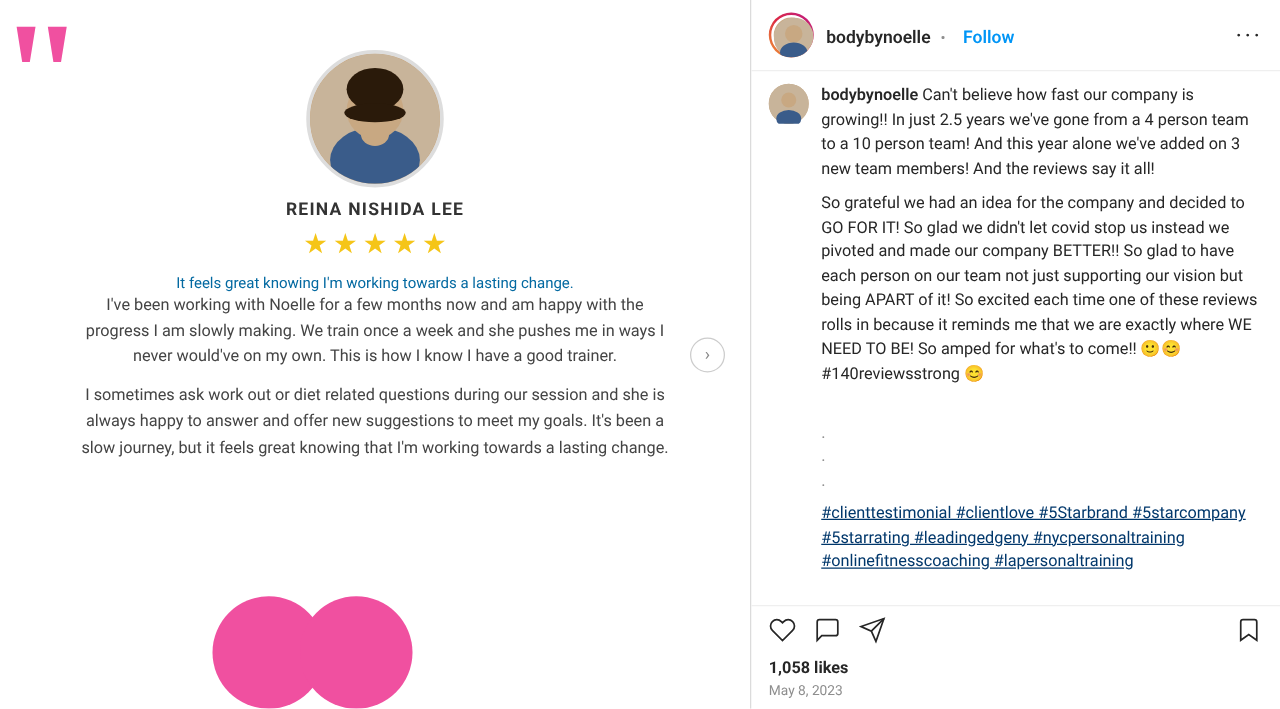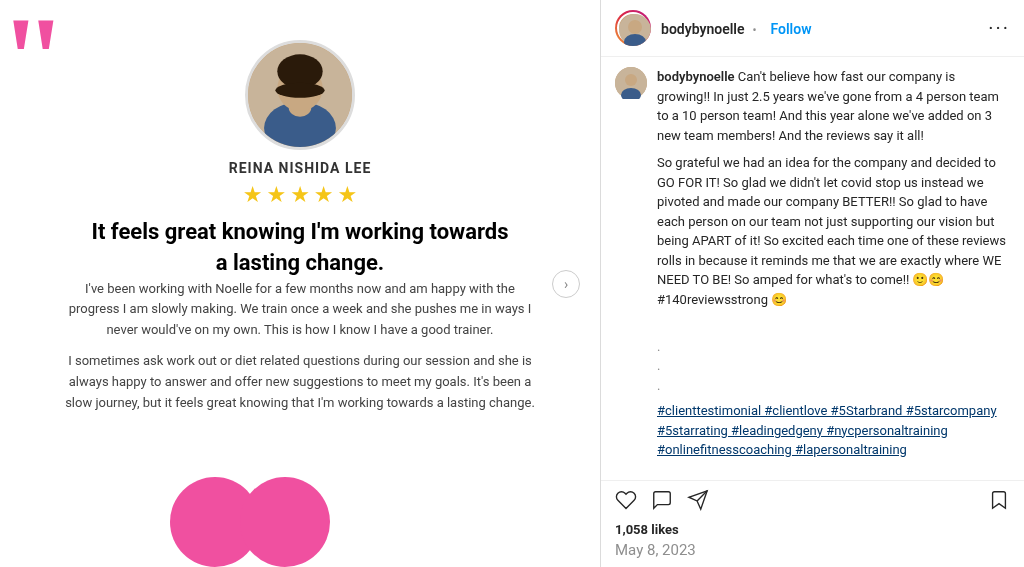--- a/index.html
+++ b/index.html
@@ -61,23 +61,23 @@
     .stars {
       display: flex;
       gap: 4px;
       margin-top: 6px;
     }
     .star {
       color: #f5c518;
       font-size: 22px;
     }
     .review-headline {
-      font-size: 22px;
-      font-weight: 700;
-      color: #000000;
+      font-size: 12px;
+      font-weight: 400;
+      color: #0369a1;
       text-align: center;
       margin-top: 10px;
       line-height: 1.4;
       max-width: 420px;
     }
     .review-body {
       font-size: 13px;
       color: #444;
       text-align: center;
       line-height: 1.6;
@@ -239,21 +239,21 @@
       cursor: pointer;
       color: #262626;
     }
     .ig-likes {
       font-size: 13px;
       font-weight: 700;
       color: #262626;
       margin-bottom: 4px;
     }
     .ig-date {
-      font-size: 15px;
+      font-size: 11px;
       color: #8e8e8e;
     }
   </style>
 </head>
 <body>
 
 <div class="left-panel">
 
   <div class="quote-mark-top">"</div>
 

